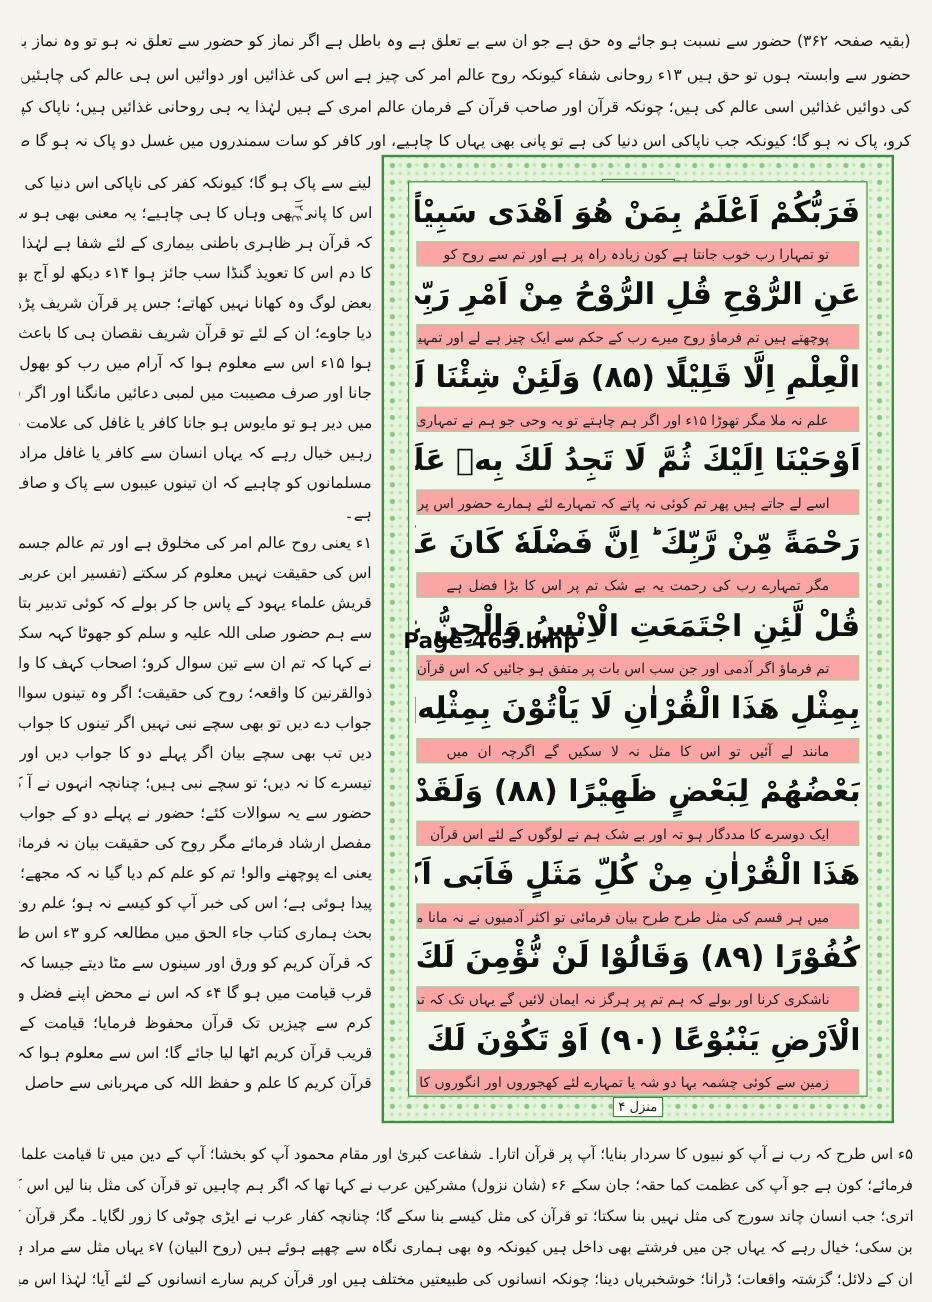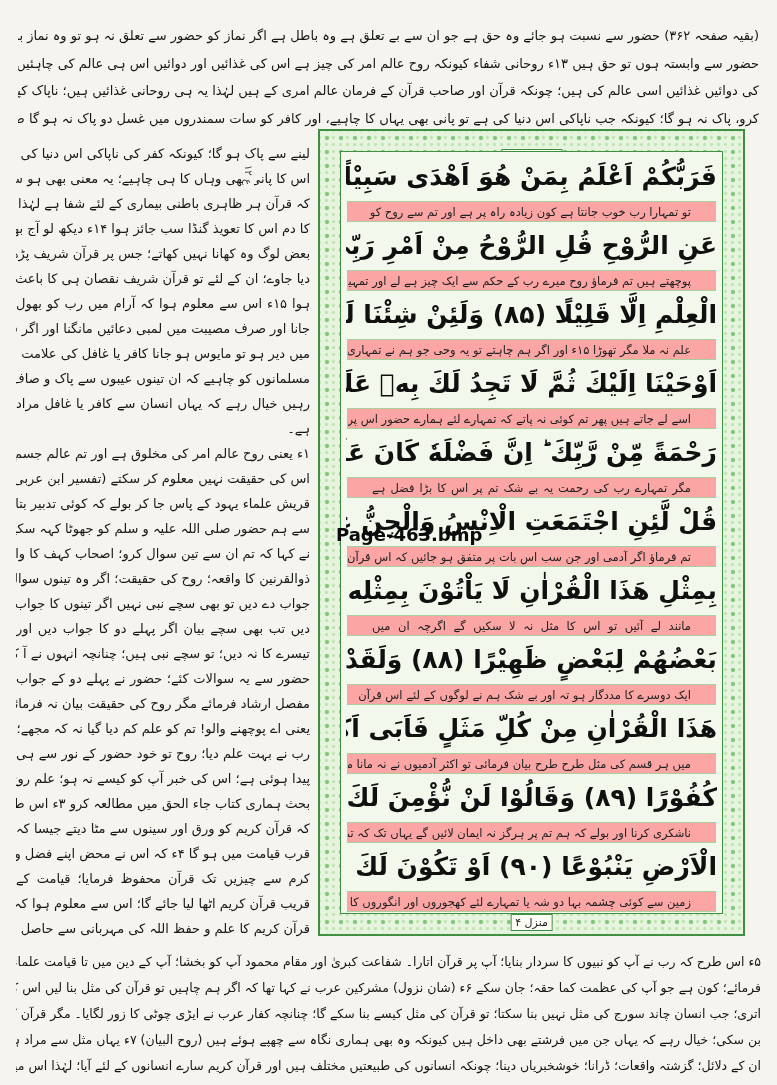--- a/index.html
+++ b/index.html
@@ -116,36 +116,35 @@
 
 <div class="cline">لینے سے پاک ہو گا؛ کیونکہ کفر کی ناپاکی اس دنیا کی ہے تو</div>
     <div class="cline">اس کا پانی بھی وہاں کا ہی چاہیے؛ یہ معنی بھی ہو سکتے ہیں</div>
     <div class="cline">کہ قرآن ہر ظاہری باطنی بیماری کے لئے شفا ہے لہٰذا اس</div>
     <div class="cline">کا دم اس کا تعویذ گنڈا سب جائز ہوا ۱۴ء دیکھ لو آج بھی</div>
     <div class="cline">بعض لوگ وہ کھانا نہیں کھاتے؛ جس پر قرآن شریف پڑھ</div>
     <div class="cline">دیا جاوے؛ ان کے لئے تو قرآن شریف نقصان ہی کا باعث</div>
     <div class="cline">ہوا ۱۵ء اس سے معلوم ہوا کہ آرام میں رب کو بھول</div>
     <div class="cline">جانا اور صرف مصیبت میں لمبی دعائیں مانگنا اور اگر قبولیت</div>
     <div class="cline">میں دیر ہو تو مایوس ہو جانا کافر یا غافل کی علامت ہے؛</div>
+    <div class="cline">رہیں خیال رہے کہ یہاں انسان سے کافر یا غافل مراد</div>
     <div class="cline">مسلمانوں کو چاہیے کہ ان تینوں عیبوں سے پاک و صاف</div>
-    <div class="cline">رہیں خیال رہے کہ یہاں انسان سے کافر یا غافل مراد</div>
     <div class="cline">ہے۔</div>
     <div class="cline">۱ء یعنی روح عالم امر کی مخلوق ہے اور تم عالم جسم کے تو تم</div>
     <div class="cline">اس کی حقیقت نہیں معلوم کر سکتے (تفسیر ابن عربی) کفار</div>
     <div class="cline">قریش علماء یہود کے پاس جا کر بولے کہ کوئی تدبیر بتاؤ؛ جس</div>
     <div class="cline">سے ہم حضور صلی اللہ علیہ و سلم کو جھوٹا کہہ سکیں؛ انہوں</div>
     <div class="cline">نے کہا کہ تم ان سے تین سوال کرو؛ اصحاب کہف کا واقعہ</div>
     <div class="cline">ذوالقرنین کا واقعہ؛ روح کی حقیقت؛ اگر وہ تینوں سوالوں کا</div>
     <div class="cline">جواب دے دیں تو بھی سچے نبی نہیں اگر تینوں کا جواب نہ</div>
     <div class="cline">دیں تب بھی سچے بیان اگر پہلے دو کا جواب دیں اور</div>
     <div class="cline">تیسرے کا نہ دیں؛ تو سچے نبی ہیں؛ چنانچہ انہوں نے آ کر</div>
     <div class="cline">حضور سے یہ سوالات کئے؛ حضور نے پہلے دو کے جواب</div>
     <div class="cline">مفصل ارشاد فرمائے مگر روح کی حقیقت بیان نہ فرمائی ۲ء</div>
     <div class="cline">یعنی اے پوچھنے والو! تم کو علم کم دیا گیا نہ کہ مجھے؛ مجھے تو</div>
-    <div class="cline">رب نے بہت علم دیا؛ روح تو خود حضور کے نور سے ہی</div>
     <div class="cline">پیدا ہوئی ہے؛ اس کی خبر آپ کو کیسے نہ ہو؛ علم روح کی</div>
     <div class="cline">بحث ہماری کتاب جاء الحق میں مطالعہ کرو ۳ء اس طرح</div>
     <div class="cline">کہ قرآن کریم کو ورق اور سینوں سے مٹا دیتے جیسا کہ</div>
     <div class="cline">قرب قیامت میں ہو گا ۴ء کہ اس نے محض اپنے فضل و</div>
     <div class="cline">کرم سے چیزیں تک قرآن محفوظ فرمایا؛ قیامت کے</div>
     <div class="cline">قریب قرآن کریم اٹھا لیا جائے گا؛ اس سے معلوم ہوا کہ</div>
     <div class="cline">قرآن کریم کا علم و حفظ اللہ کی مہربانی سے حاصل ہوتا ہے</div>
   </div>
 
 <div class="margin-note">ع ۱۲</div>

